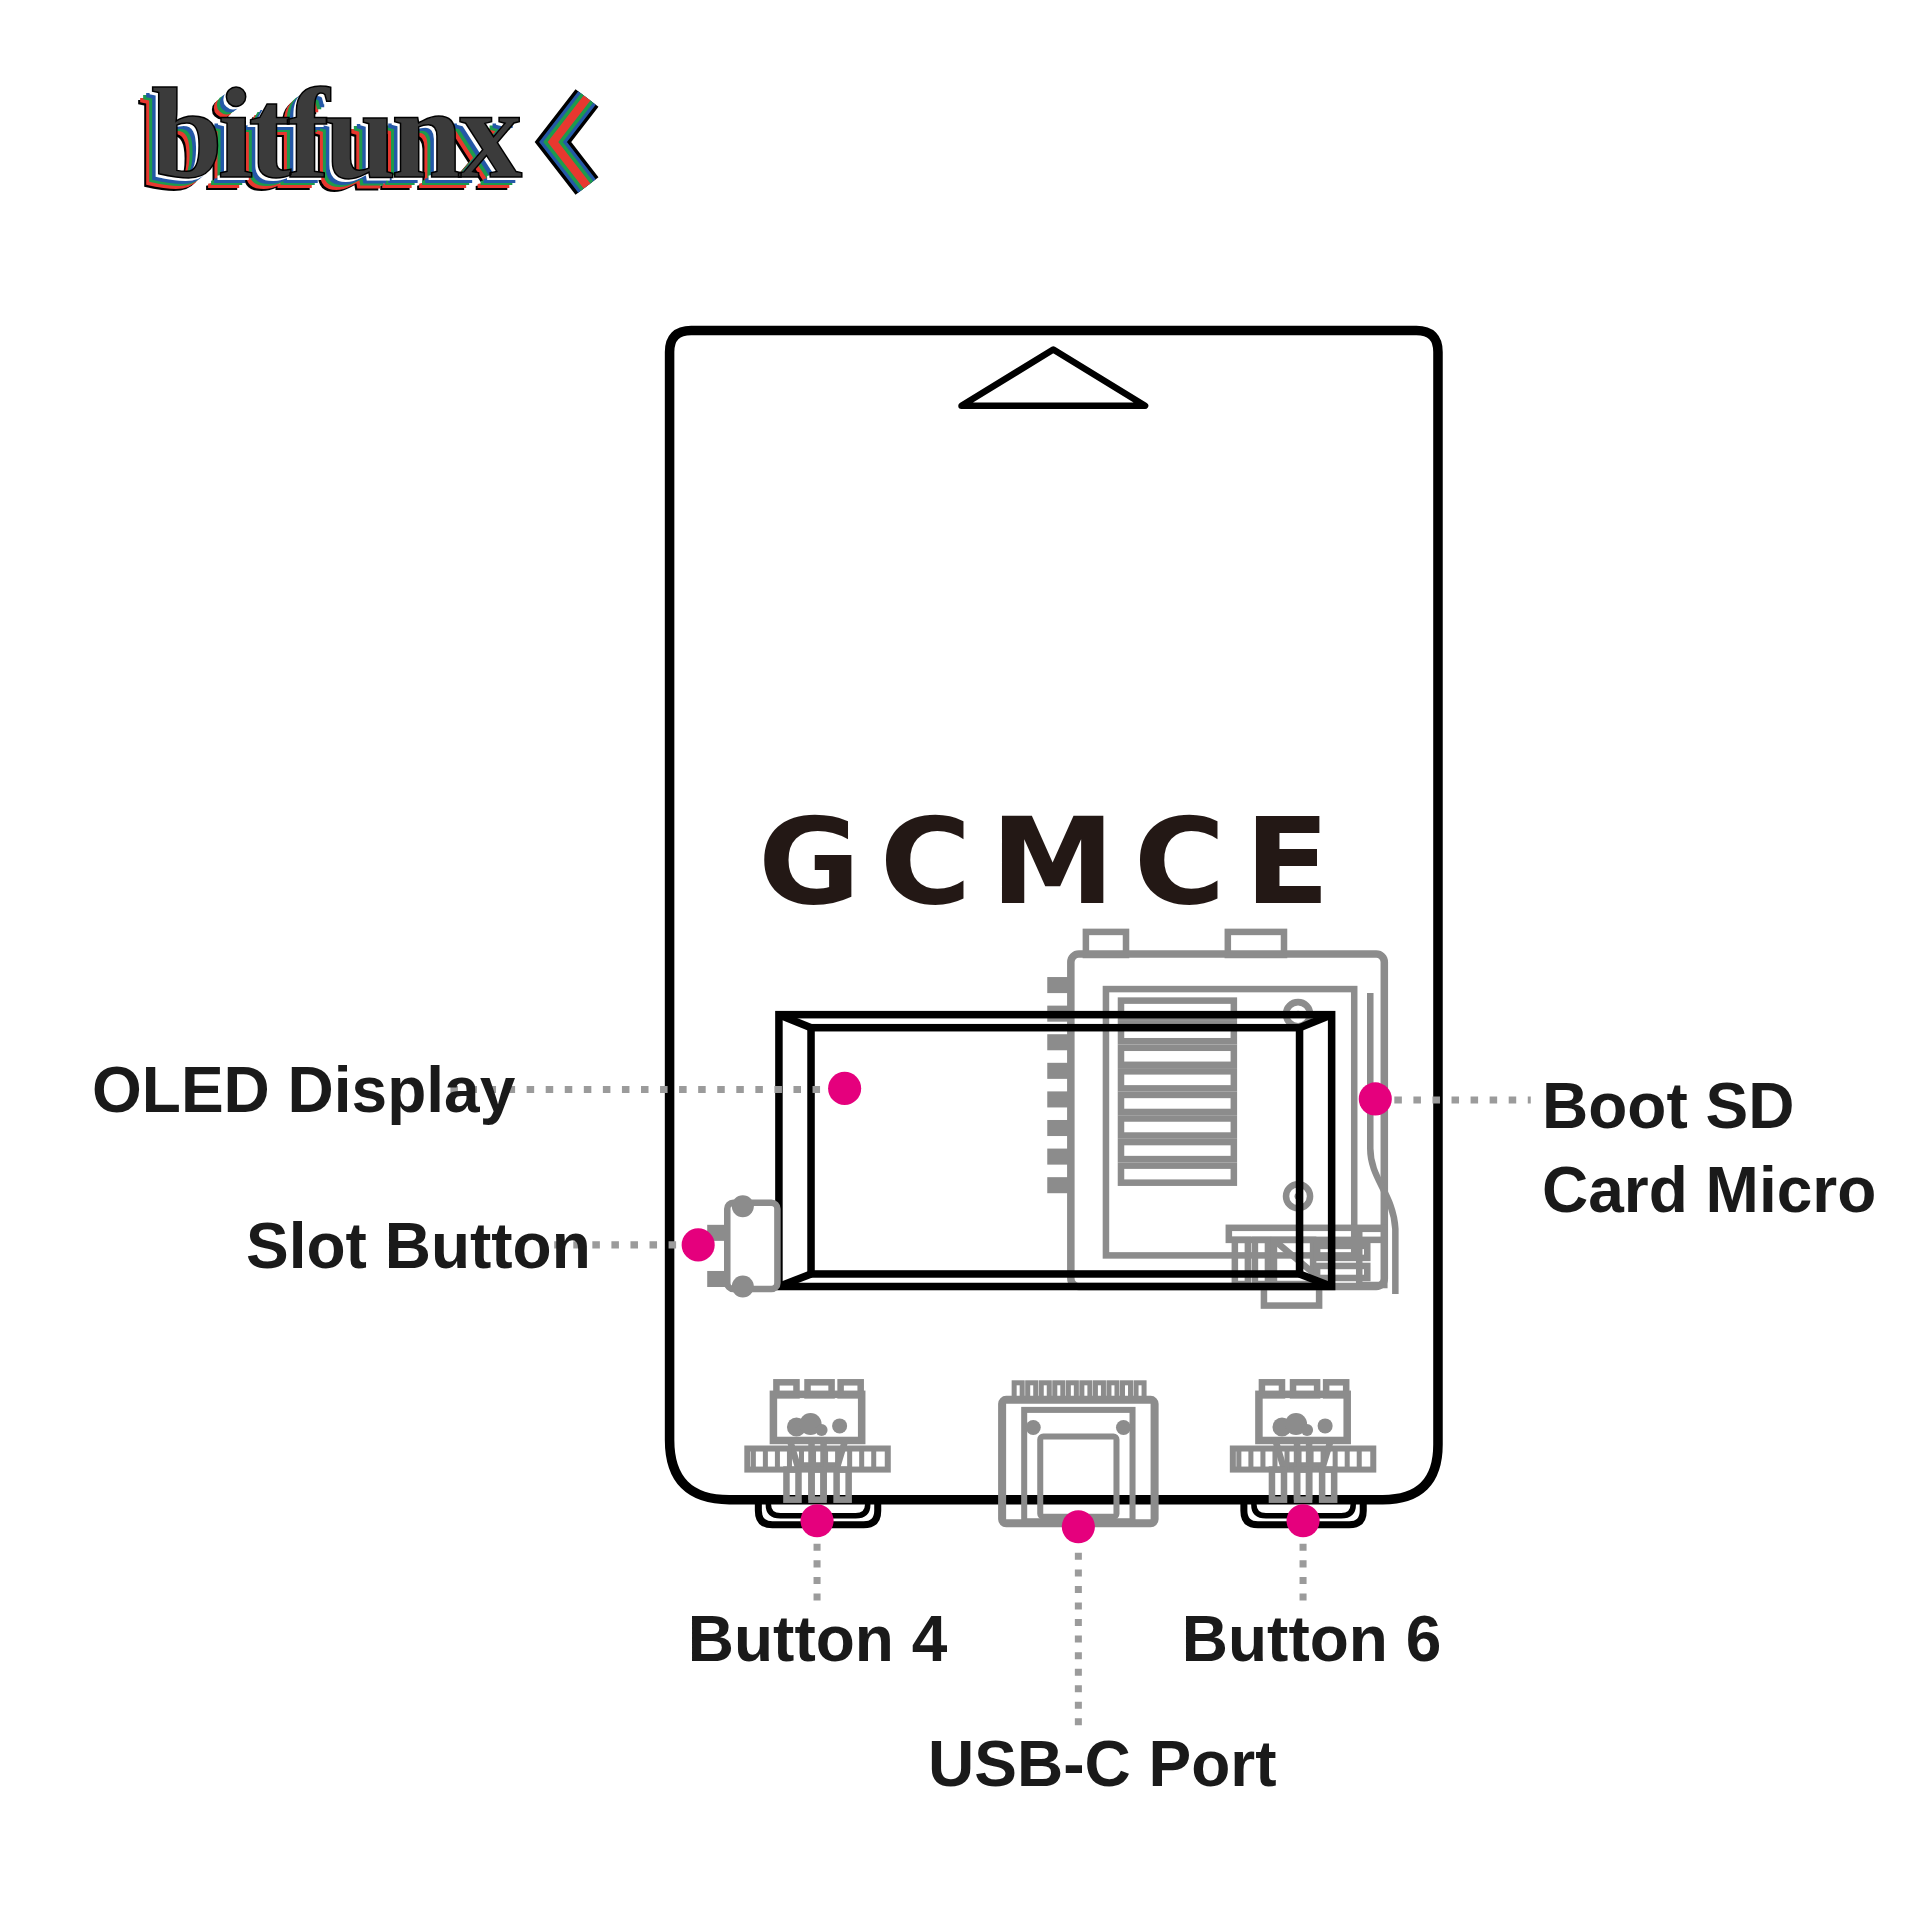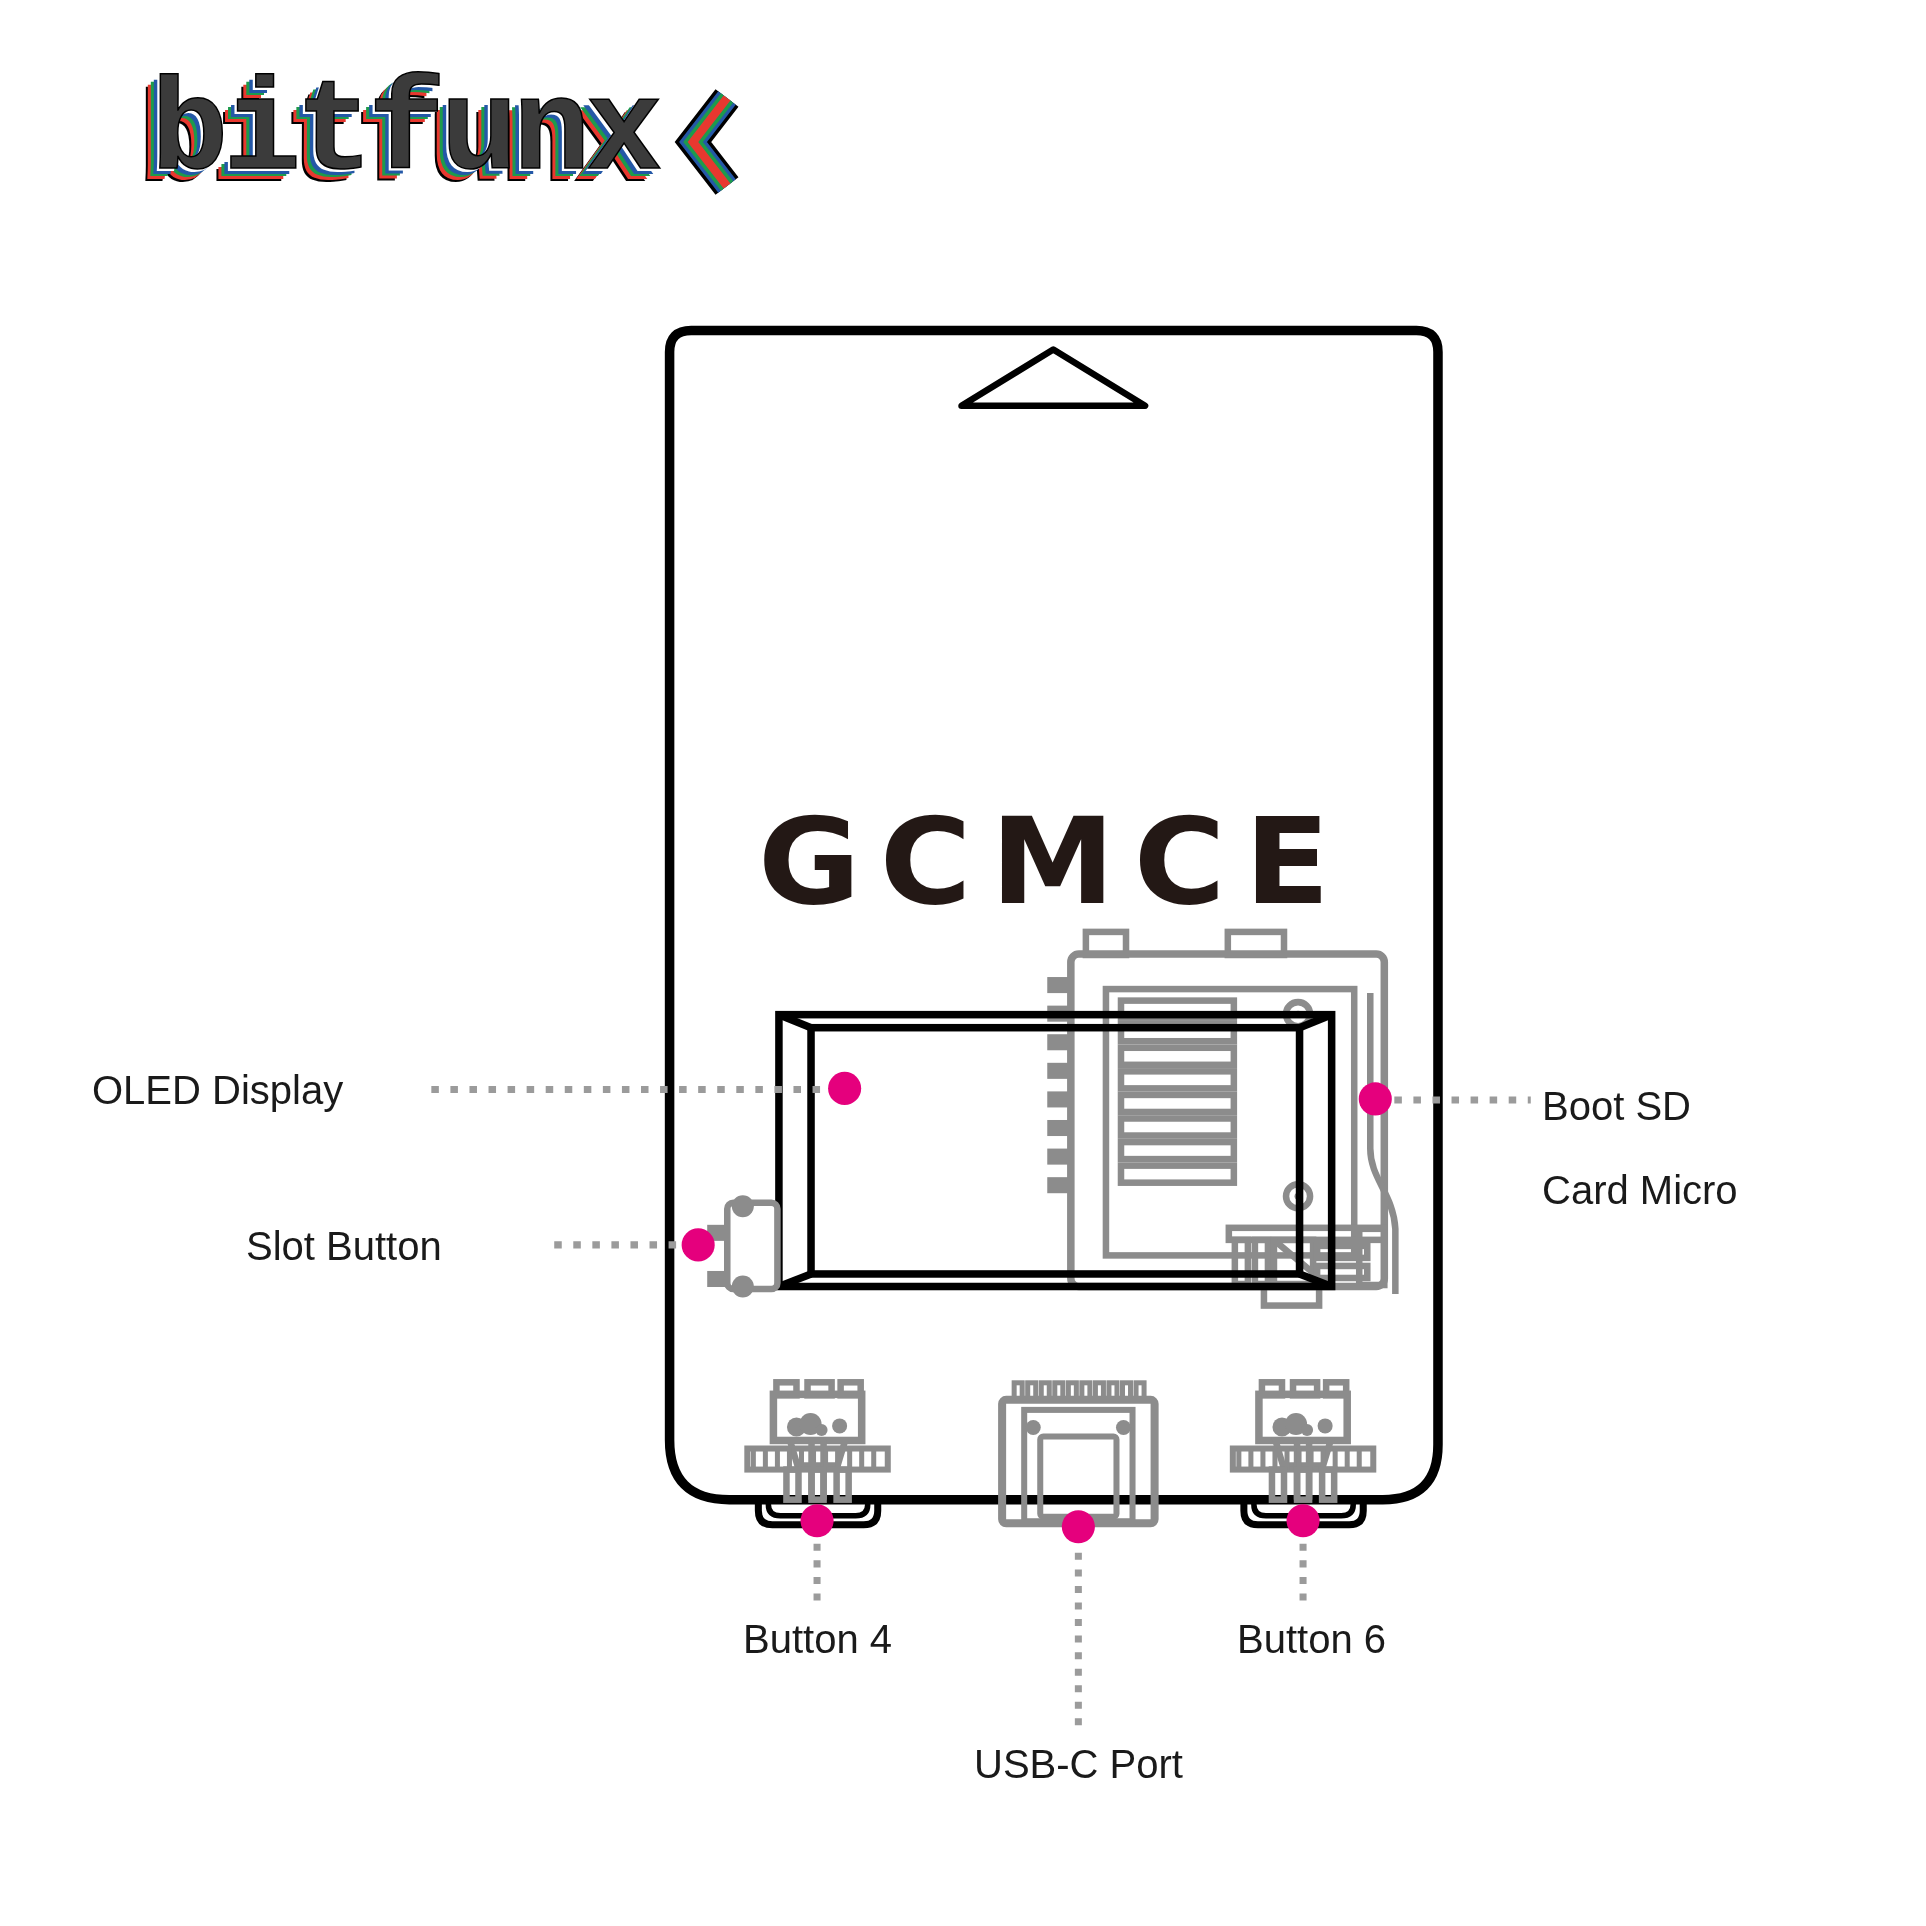--- a/index.html
+++ b/index.html
@@ -10,21 +10,21 @@
   }
   *{margin:0;padding:0;box-sizing:border-box;}
   html,body{width:1926px;height:1926px;background:var(--background);overflow:hidden;}
   body{position:relative;font-family:"Liberation Sans",sans-serif;}
   .stage{position:absolute;inset:0;}
   svg.diagram{position:absolute;left:0;top:0;}
 
   
   .logo{position:absolute;left:103px;top:59px;white-space:nowrap;display:flex;align-items:center;}
   .logo-text{
-    font-family:Liberation Mono, monospace;
+    font-family:Liberation Serif, serif;
     font-weight:bold;font-size:129px;line-height:150px;letter-spacing:-5px;
     color:var(--logo-gray);
     -webkit-text-stroke:1.5px var(--ink);
     text-shadow:
       -3px 2.5px 0 #fff,
       -6.5px 5.5px 0 var(--logo-blue),
       -9.5px 8px 0 var(--logo-green),
       -12.5px 10.5px 0 var(--logo-red),
       -14.5px 12.5px 0 var(--ink);
     padding-left: 48px;
@@ -35,22 +35,23 @@
   .model-name{
     position:absolute;left:750px;top:799px;width:607px;text-align:center;
     font-family:"DejaVu Sans","Liberation Sans",sans-serif;font-weight:bold;
     font-size:125px;line-height:125px;letter-spacing:19px;color:var(--model-ink);
     transform:scaleY(0.95);
   }
 
   
   .callout-label{
     position:absolute;color:var(--label-ink);
-    font-size:40px;line-height:62px;font-family:"Liberation Sans",sans-serif;
+    font-size:64px;line-height:62px;font-family:"Liberation Sans",sans-serif;
     white-space:nowrap;
+    font-weight:bold;
   }
   .lbl-oled{left:92px;top:1059px;}
   .lbl-boot{left:246px;top:1215px;}
   .lbl-microsd{left:1542px;top:1064px;line-height:84px;}
   .lbl-b1{left:667px;top:1608px;width:301px;text-align:center;}
   .lbl-b2{left:1161px;top:1608px;width:301px;text-align:center;}
   .lbl-usb{left:928px;top:1733px;width:301px;text-align:center;}
 </style>
 </head>
 <body>

